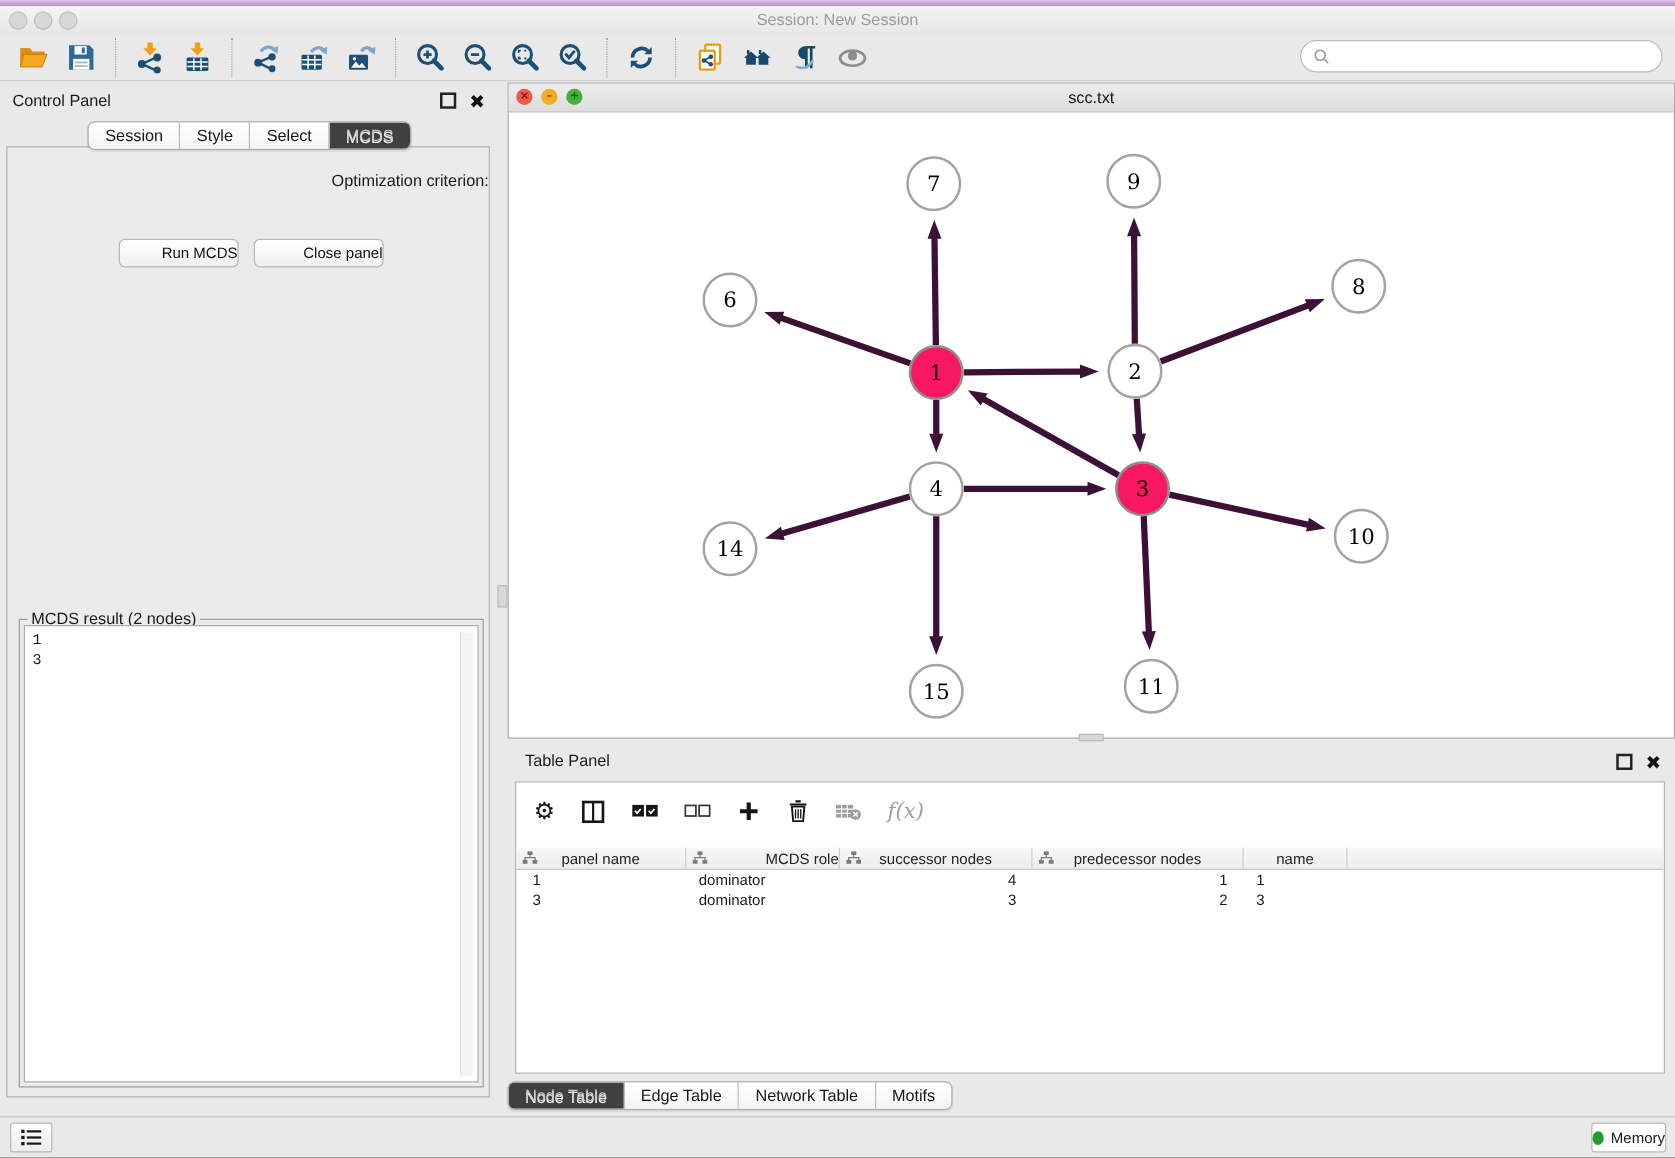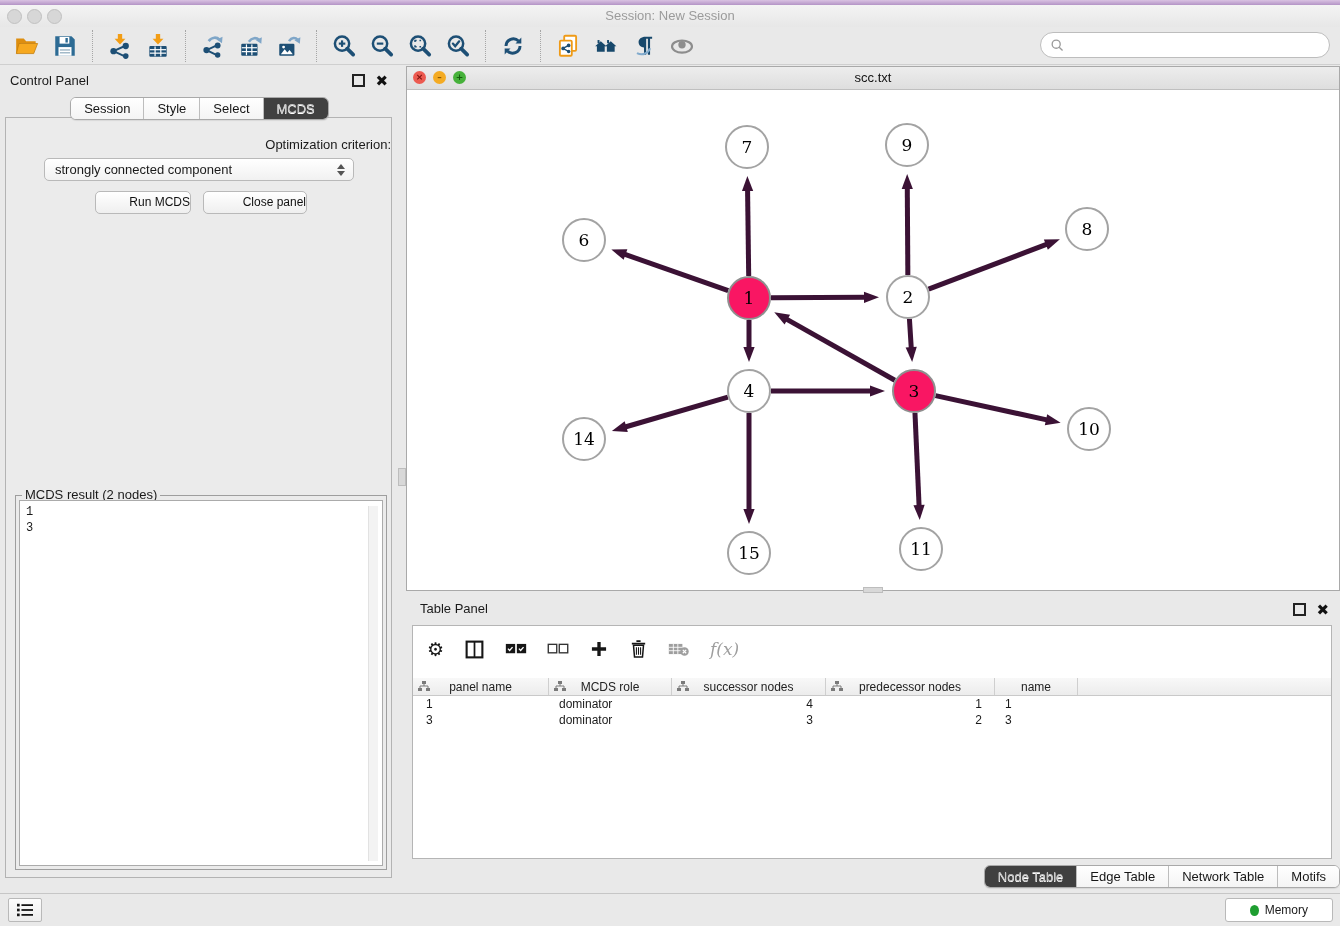--- a/index.html
+++ b/index.html
@@ -63,26 +63,26 @@
   #tp-toolbar{position:absolute;left:0;top:0;right:0;height:46px;display:flex;align-items:center;padding-left:14px;gap:20px;}
   .tp-icon{display:flex;align-items:center;justify-content:center;}
   .gear-glyph{font-family:"DejaVu Sans",sans-serif;font-size:19px;color:#161616;line-height:20px;}
   .fx-glyph{font-family:"DejaVu Serif",serif;font-style:italic;font-size:17px;color:#9e9e9e;}
   #tp-table{position:absolute;left:0;top:52px;right:0;bottom:0;font-size:12px;overflow:hidden;}
   #th-row{display:flex;height:18px;background:linear-gradient(#f8f8f8,#ececec);border-bottom:1px solid #c9c9c9;box-sizing:border-box;}
   .th{position:relative;border-right:1px solid #cfcfcf;display:flex;align-items:center;justify-content:center;color:#222;box-sizing:border-box;}
   .th svg{position:absolute;left:5px;top:3px;}
   .td-row{display:flex;height:16px;}
   .td{box-sizing:border-box;padding-top:1px;overflow:hidden;white-space:nowrap;}
-  #tp-tabs{position:absolute;left:0;right:0;top:270px;text-align:right;}
+  #tp-tabs{position:absolute;left:0;right:0;top:270px;text-align:left;}
   
   #statusbar{position:absolute;left:0;bottom:0;right:0;height:33px;background:#e9e9e9;border-top:1px solid #c6c6c6;box-sizing:border-box;}
   #task-btn{position:absolute;left:8px;top:4px;width:34px;height:24px;background:linear-gradient(#fdfdfd,#ededed);
             border:1px solid #b9b9b9;border-radius:2px;display:flex;align-items:center;justify-content:center;box-sizing:border-box;}
-  #memory-btn{position:absolute;right:7px;top:4px;height:24px;padding:0 24px;background:#fff;border:1px solid #b9b9b9;border-radius:3px;
+  #memory-btn{position:absolute;right:7px;top:4px;height:24px;padding:0 0;background:#fff;border:1px solid #b9b9b9;border-radius:3px;
               display:flex;align-items:center;gap:6px;font-size:12px;box-sizing:border-box;}
   .green-dot{width:9px;height:11px;border-radius:50%;background:#1e9e30;}
 </style>
 </head>
 <body>
 
 <div id="app">
 
   <div id="purple-strip"></div>
   <div id="mac-titlebar">
@@ -259,27 +259,20 @@
       <span class="close-x">✖</span>
     </div>
     <div id="cp-tabs"><span class="tabgroup" id="cp-tabgroup">
           <span class="tab">Session</span>
           <span class="tab">Style</span>
           <span class="tab">Select</span>
           <span class="tab selected">MCDS</span>
         </span></div>
     <div id="cp-body">
       <div id="opt-label">Optimization criterion:</div>
-      <div id="opt-dropdown">
-        <span class="dd-label">strongly connected component</span>
-        <span class="dd-arrows">
-            <span class="arr-up"></span>
-            <span class="arr-dn"></span>
-          </span>
-      </div>
       <div class="push-btn" id="run-btn">Run MCDS</div>
       <div class="push-btn" id="close-panel-btn">Close panel</div>
       <div id="result-box">
         <span id="result-legend">MCDS result (2 nodes)</span>
         <div id="result-text"><span id="result-lines">1
 3</span><span id="result-scroll"></span></div>
       </div>
     </div>
   </div>
 
@@ -460,21 +453,21 @@
         <div id="th-row">
             <div class="th" style="width: 136px;">
               <svg width="12" height="11" viewBox="0 0 12 11">
                 <rect x="4" y="0" width="4" height="3" fill="#7a7a7a"></rect>
                 <path d="M6 3v2M2 7V5h8v2" stroke="#7a7a7a" fill="none" stroke-width="1"></path>
                 <rect x="0" y="7" width="4" height="3" fill="#7a7a7a"></rect>
                 <rect x="8" y="7" width="4" height="3" fill="#7a7a7a"></rect>
               </svg>
               <span>panel name</span>
             </div>
-            <div class="th" style="width: 123px;">
+            <div class="th" style="width: 123px; justify-content: flex-end;">
               <svg width="12" height="11" viewBox="0 0 12 11">
                 <rect x="4" y="0" width="4" height="3" fill="#7a7a7a"></rect>
                 <path d="M6 3v2M2 7V5h8v2" stroke="#7a7a7a" fill="none" stroke-width="1"></path>
                 <rect x="0" y="7" width="4" height="3" fill="#7a7a7a"></rect>
                 <rect x="8" y="7" width="4" height="3" fill="#7a7a7a"></rect>
               </svg>
               <span>MCDS role</span>
             </div>
             <div class="th" style="width: 154px;">
               <svg width="12" height="11" viewBox="0 0 12 11">

